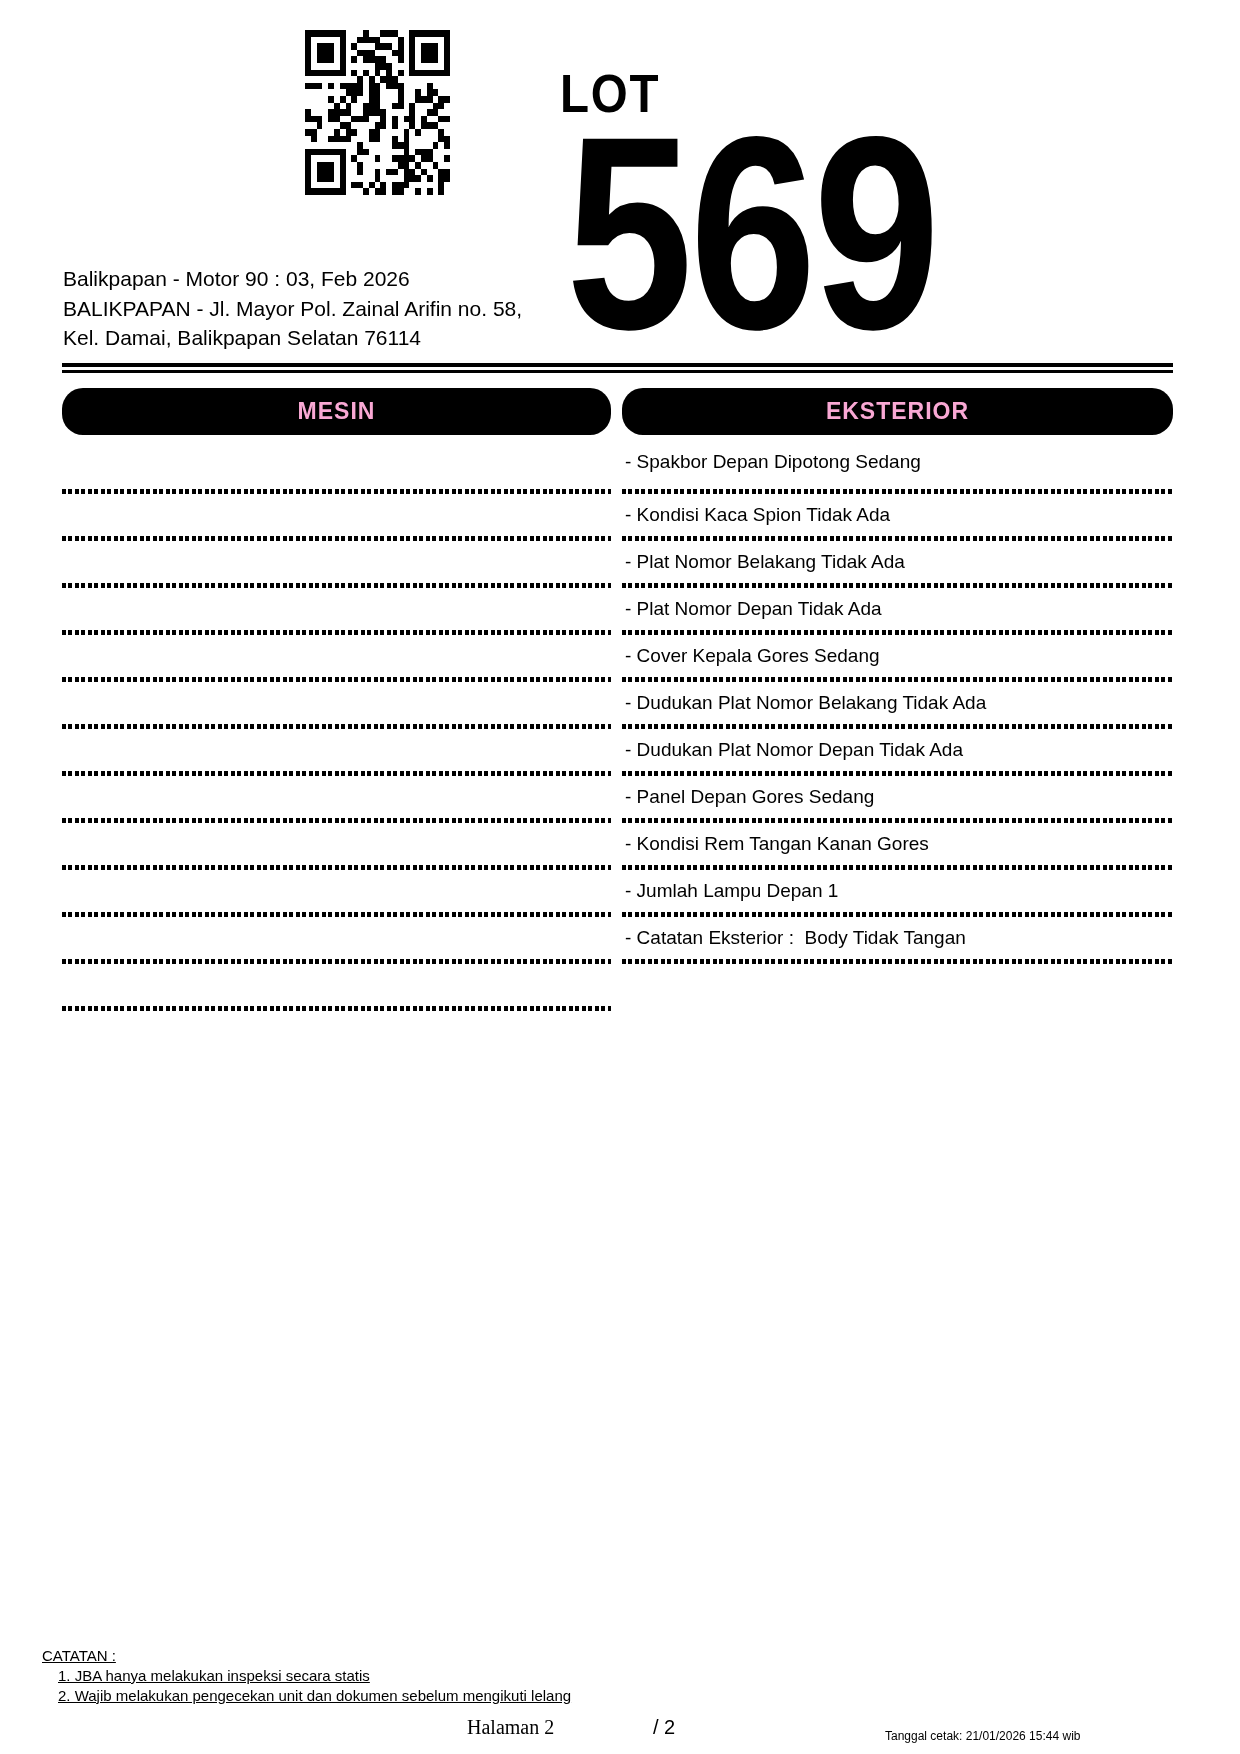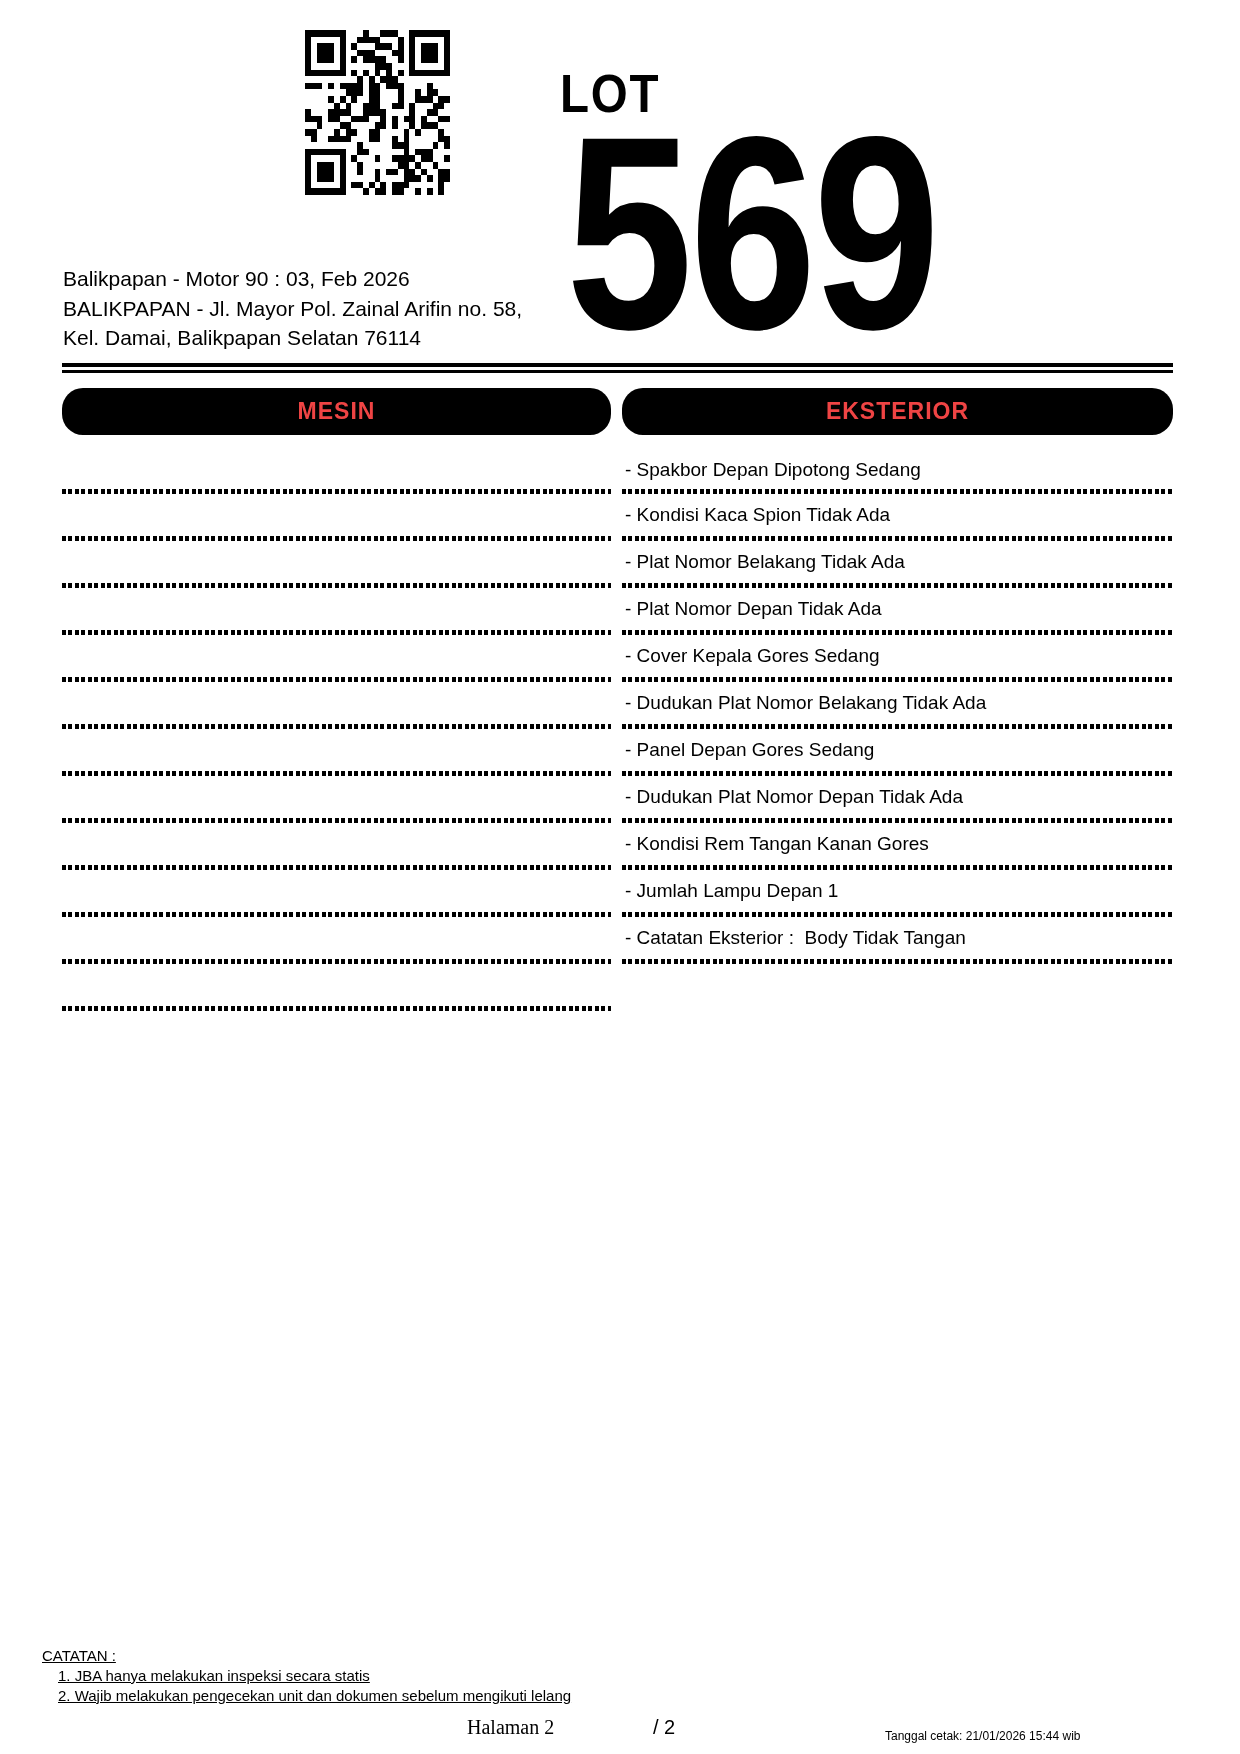--- a/index.html
+++ b/index.html
@@ -42,32 +42,32 @@
     left:62px; top:363px; width:1111px; height:3px;
     border-top:4px solid #000; border-bottom:3px solid #000;
     box-sizing:content-box;
   }
 
   
   .cond-table { left:62px; top:388px; width:1111px; display:flex; gap:11px; }
   .col-mesin { width:549px; }
   .col-eks   { width:551px; }
   .col-header {
-    height:47px; background:#000; color:#ef4444;
+    height:47px; background:#000; color:#f9a8d4;
     font-size:23px; font-weight:bold; letter-spacing:1px;
     display:flex; align-items:center; justify-content:center;border-radius:21px;
   }
   .row {
     box-sizing:border-box; height:47px;
     padding:10px 0 0 3px;
     font-size:19px; line-height:22px;
     white-space:pre-wrap;
     position:relative;
   }
-  .row.first { height:59px; padding-top:24px; }
+  .row.first { height:59px; padding-top:16px; }
   .row::after {
     content:""; position:absolute; left:0; bottom:0;
     width:100%; height:5px;
     background-image:repeating-linear-gradient(90deg,
       #000 0px, #000 4px, transparent 4px, transparent 6.5px);
   }
 
   
   .catatan { left:42px; top:1646px; font-size:15px; line-height:20px;text-decoration:underline; }
   .catatan .note { margin-left:16px; }
@@ -409,22 +409,22 @@
     <div class="row"></div>
   </div>
   <div class="col-eks">
     <div class="col-header">EKSTERIOR</div>
     <div class="row first">- Spakbor Depan Dipotong Sedang</div>
     <div class="row">- Kondisi Kaca Spion Tidak Ada</div>
     <div class="row">- Plat Nomor Belakang Tidak Ada</div>
     <div class="row">- Plat Nomor Depan Tidak Ada</div>
     <div class="row">- Cover Kepala Gores Sedang</div>
     <div class="row">- Dudukan Plat Nomor Belakang Tidak Ada</div>
+    <div class="row">- Dudukan Plat Nomor Depan Tidak Ada</div>
     <div class="row">- Panel Depan Gores Sedang</div>
-    <div class="row">- Dudukan Plat Nomor Depan Tidak Ada</div>
     <div class="row">- Kondisi Rem Tangan Kanan Gores</div>
     <div class="row">- Jumlah Lampu Depan 1</div>
     <div class="row">- Catatan Eksterior :  Body Tidak Tangan</div>
   </div>
 </div>
 
 <div class="abs catatan">
   <div>CATATAN :</div>
   <div class="note">1. JBA hanya melakukan inspeksi secara statis</div>
   <div class="note">2. Wajib melakukan pengecekan unit dan dokumen sebelum mengikuti lelang</div>

